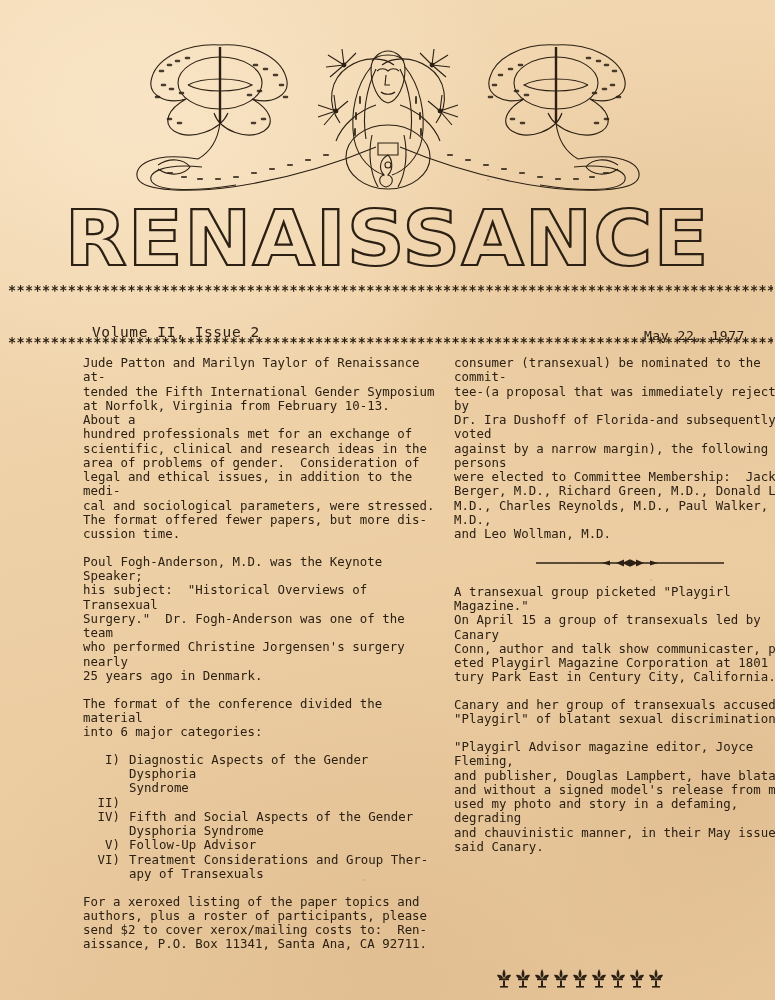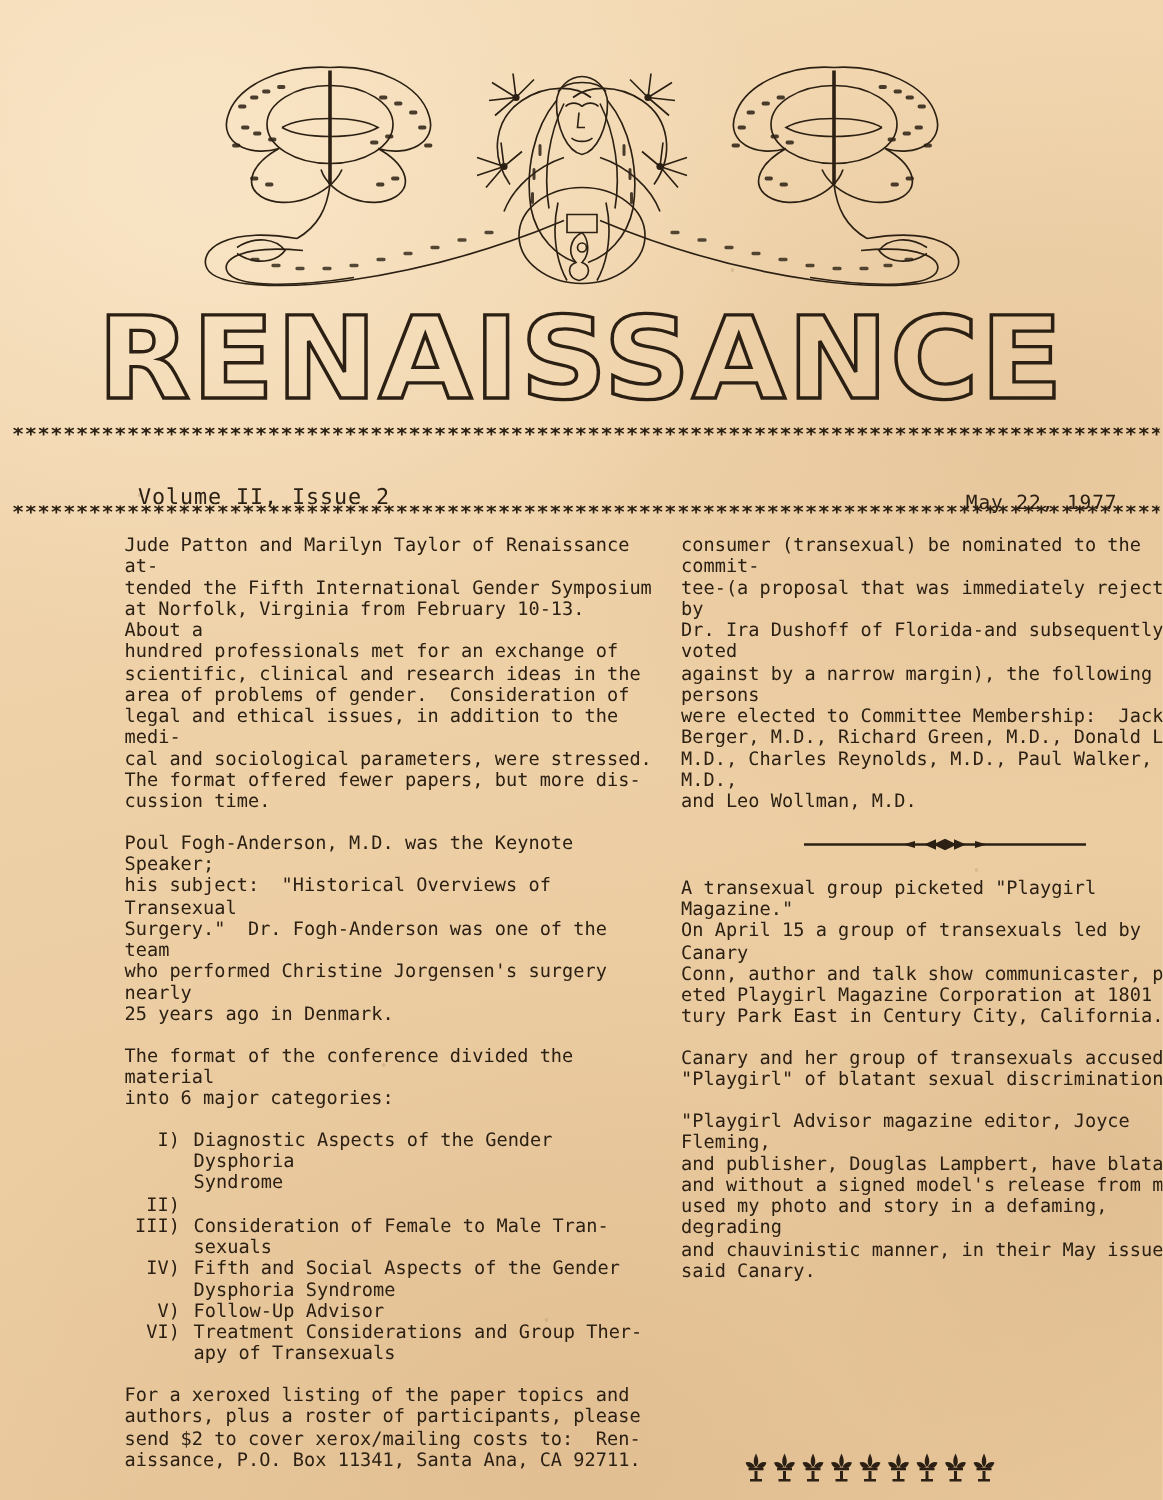--- a/index.html
+++ b/index.html
@@ -258,25 +258,20 @@
       <ul class="rlist">
         <li>
           <span class="num">I)</span>
           <span class="txt">Diagnostic Aspects of the Gender Dysphoria
 Syndrome</span>
         </li>
         <li>
           <span class="num">II)</span>
         </li>
         <li>
-          <span class="num">III)</span>
-          <span class="txt">Consideration of Female to Male Tran-
-sexuals</span>
-        </li>
-        <li>
           <span class="num">IV)</span>
           <span class="txt">Fifth and Social Aspects of the Gender
 Dysphoria Syndrome</span>
         </li>
         <li>
           <span class="num">V)</span>
           <span class="txt">Follow-Up Advisor</span>
         </li>
         <li>
           <span class="num">VI)</span>

